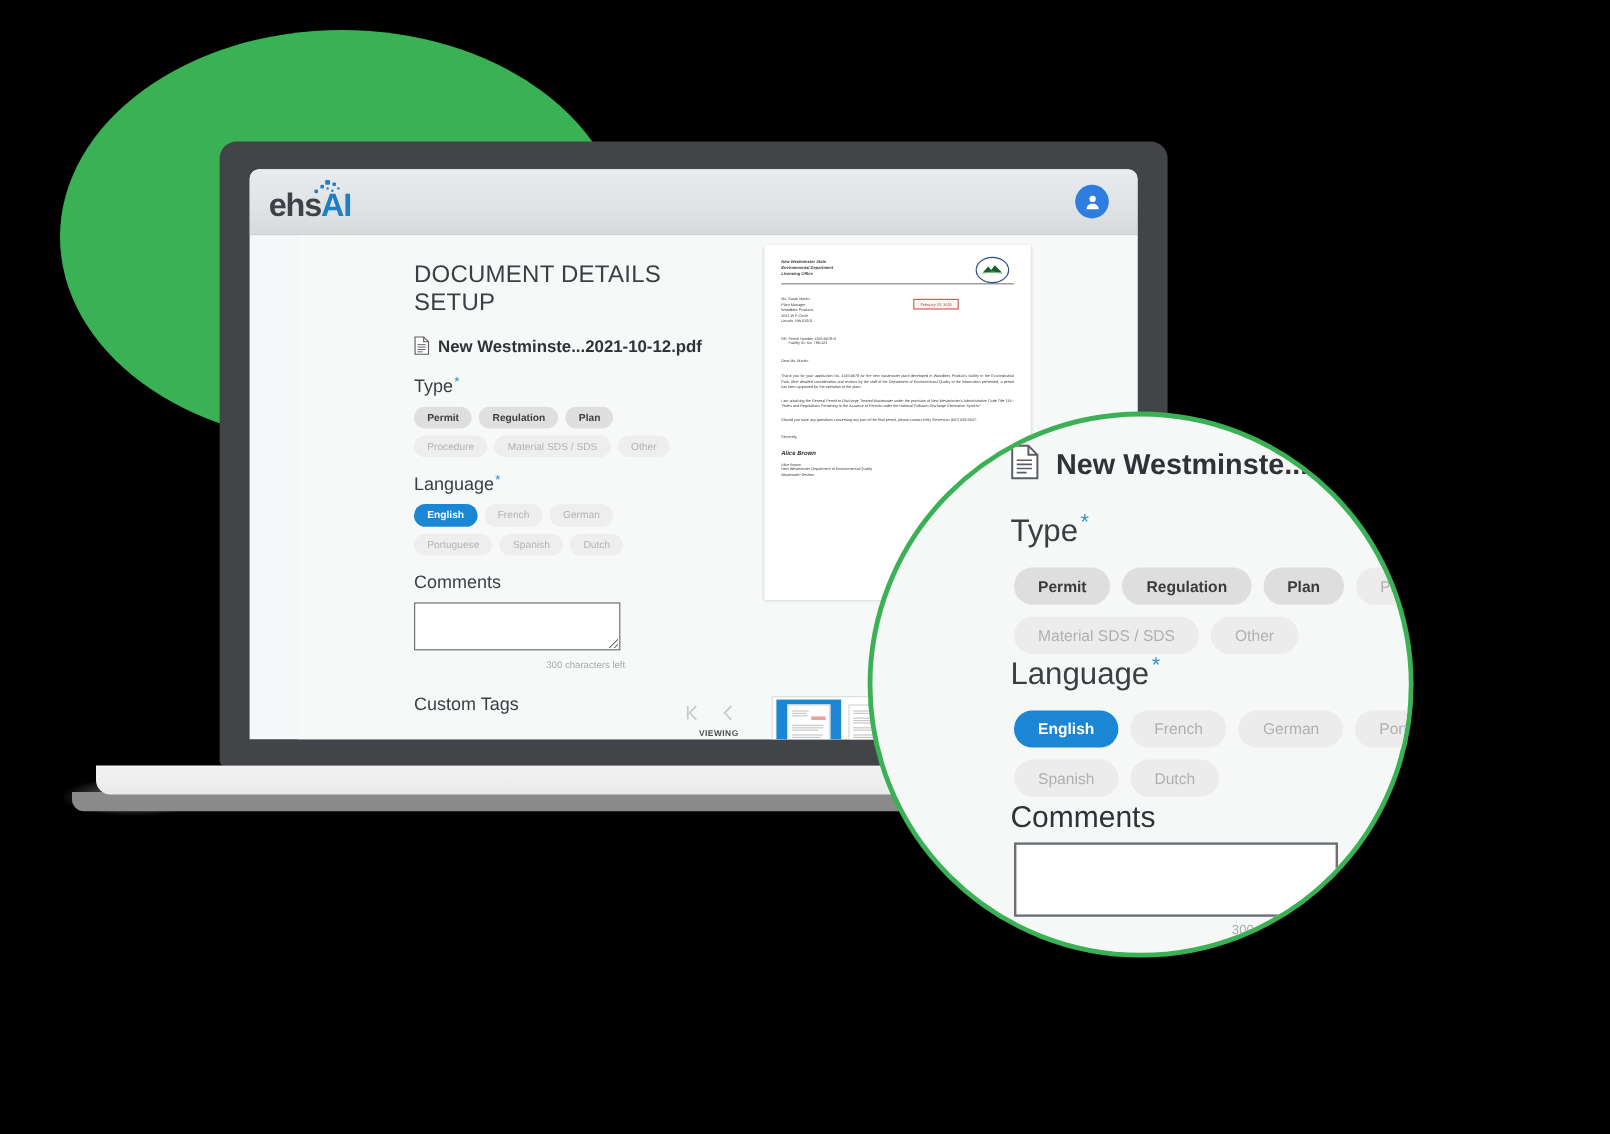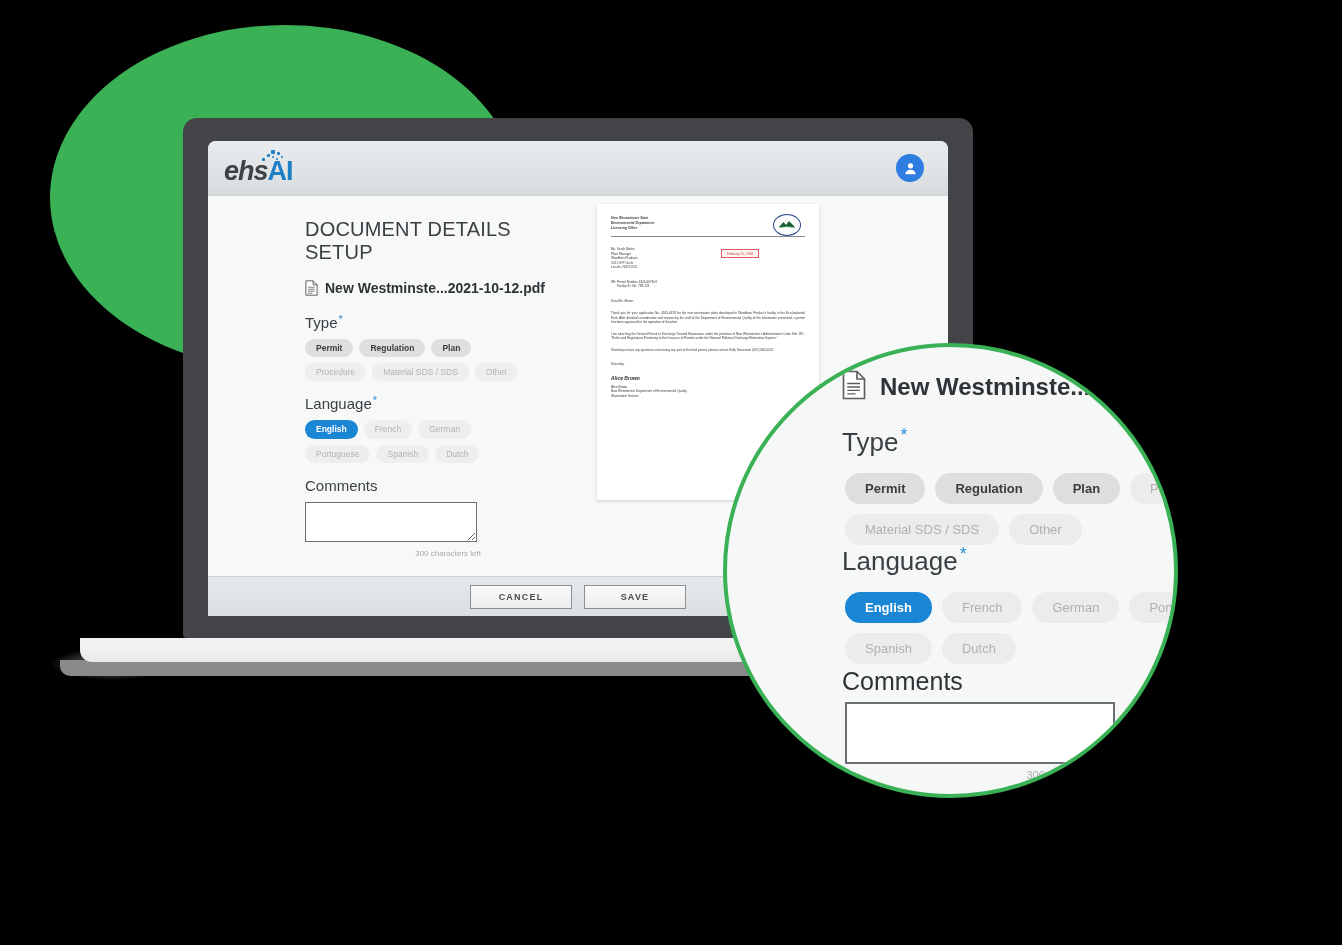--- a/index.html
+++ b/index.html
@@ -94,21 +94,21 @@
     height: 34px;
     display: flex;
     align-items: flex-end;
   }
   .logo-text {
     font-size: 27px;
     font-weight: 700;
     letter-spacing: -1px;
     line-height: 1;
   }
-  .logo-ehs { color: #3e4247; font-style: italic; }
+  .logo-ehs { color: #3e4247; }
   .logo-ai  { color: #1d7fc4; }
   .logo-dots {
     position: absolute;
     left: 36px;
     top: -2px;
     width: 28px;
     height: 16px;
   }
   .logo-dots i {
     position: absolute;
@@ -127,20 +127,21 @@
     align-items: center;
     justify-content: center;
   }
   .avatar svg { display: block; }
 
   
   .app-body {
     position: relative;
     height: 421px;
     background: #f7f8f8;
+    margin-left: 40px;
   }
 
   
   .form-col {
     position: absolute;
     left: 97px;
     top: 22px;
     width: 250px;
   }
   .page-title {
@@ -648,24 +649,20 @@
             <div class="mini-line" style="top:18px; width:26px;"></div>
             <div class="mini-line" style="top:20px; width:25px;"></div>
             <div class="mini-line" style="top:24px; width:26px;"></div>
             <div class="mini-line" style="top:26px; width:20px;"></div>
 
           </div>
 
         </div>
       </div>
 
-      <div class="app-footer">
-        <div class="footer-btn">CANCEL</div>
-        <div class="footer-btn">SAVE</div>
-      </div>
 
     </div>
   </div>
 </div>
 
 <div class="laptop-shadow"></div>
 <div class="laptop-base-lip"></div>
 <div class="laptop-base"></div>
 
 <div class="magnifier">

